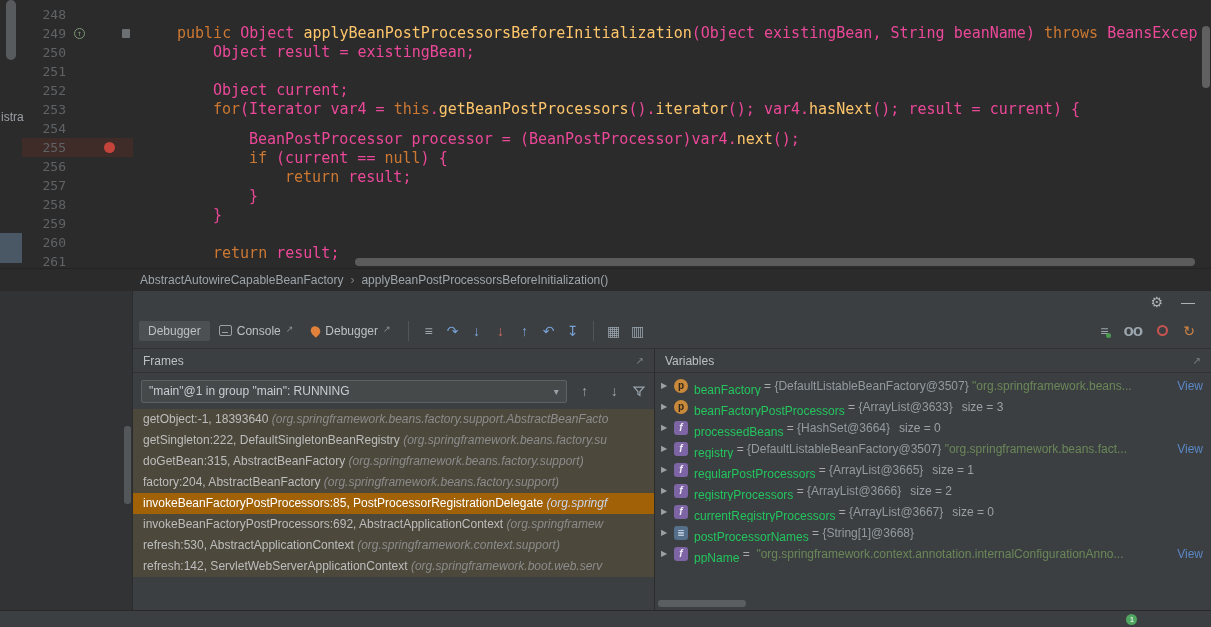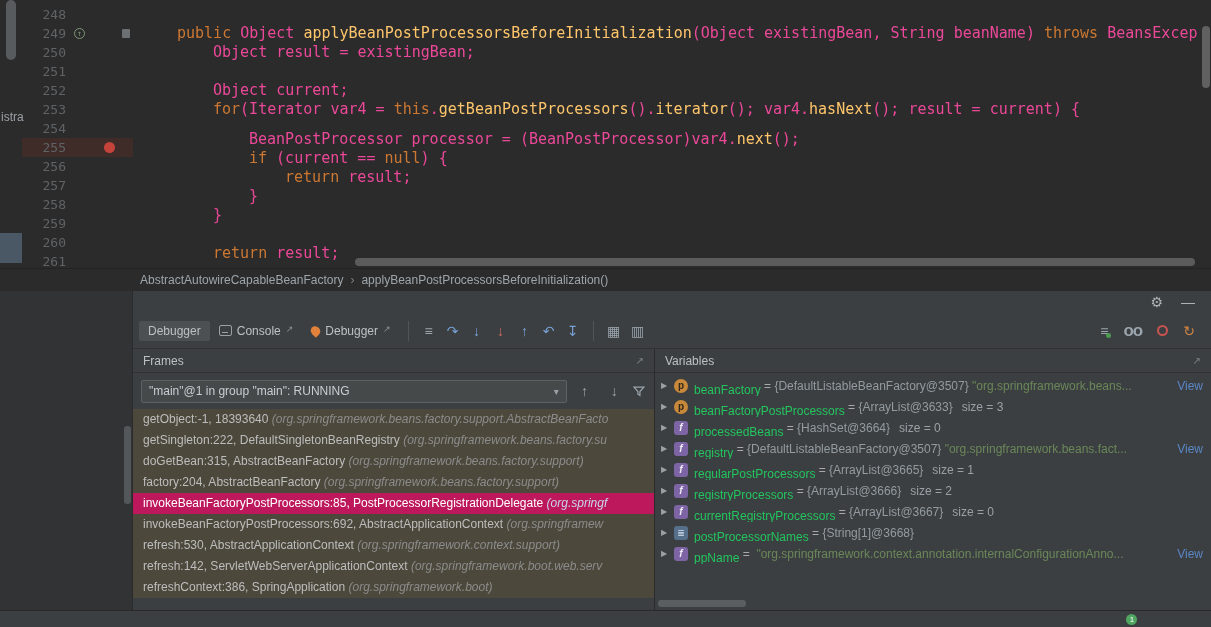--- a/index.html
+++ b/index.html
@@ -82,21 +82,21 @@
   .ph-ic { margin-left:auto; font-size:10px; color:#7d858c; }
 
   .thread-row { height:36px; flex:none; display:flex; align-items:center; gap:6px; padding:0 8px; }
   .thread-combo { width:430px; height:23px; border:1px solid #5e6163; border-radius:2px; background:#45494a;
                   display:flex; align-items:center; padding:0 7px; color:#c8cdd2; font-size:12px; }
   .combo-arrow { margin-left:auto; color:#9aa0a6; font-size:10px; }
 
   .frames-list { flex:1; overflow:hidden; font-size:12px; }
   .frame-row { height:21px; line-height:21px; padding:0 10px; white-space:nowrap; overflow:hidden; color:#bdbdbd; }
   .frame-row.lib { background:#4d483c; }
-  .frame-row.sel { background:#be185d; color:#ffffff; }
+  .frame-row.sel { background:#a16207; color:#ffffff; }
   .fpkg { color:#8c8c8c; font-style:italic; }
   .frame-row.sel .fpkg { color:#c9d6ee; }
 
   .vars-list { flex:1; overflow:hidden; font-size:12px; padding-top:2px; }
   .var-row { height:21px; display:flex; align-items:center; padding:0 6px; white-space:nowrap;
              overflow:hidden; position:relative; }
   .vexp { color:#9da0a3; font-size:8px; width:13px; flex:none; }
   .vicon { width:14px; height:14px; flex:none; margin-right:6px; display:flex; align-items:center;
            justify-content:center; font-size:10px; font-weight:bold; border-radius:50%; }
   .vicon.p { background:#c9893b; color:#33291a; }
@@ -240,21 +240,20 @@
           </div>
           <div class="frames-list">
               <div class="frame-row lib"><span class="fmethod">getObject:-1, 18393640</span><span class="fpkg"> (org.springframework.beans.factory.support.AbstractBeanFacto</span></div>
               <div class="frame-row lib"><span class="fmethod">getSingleton:222, DefaultSingletonBeanRegistry</span><span class="fpkg"> (org.springframework.beans.factory.su</span></div>
               <div class="frame-row lib"><span class="fmethod">doGetBean:315, AbstractBeanFactory</span><span class="fpkg"> (org.springframework.beans.factory.support)</span></div>
               <div class="frame-row lib"><span class="fmethod">factory:204, AbstractBeanFactory</span><span class="fpkg"> (org.springframework.beans.factory.support)</span></div>
               <div class="frame-row sel"><span class="fmethod">invokeBeanFactoryPostProcessors:85, PostProcessorRegistrationDelegate</span><span class="fpkg"> (org.springf</span></div>
               <div class="frame-row lib"><span class="fmethod">invokeBeanFactoryPostProcessors:692, AbstractApplicationContext</span><span class="fpkg"> (org.springframew</span></div>
               <div class="frame-row lib"><span class="fmethod">refresh:530, AbstractApplicationContext</span><span class="fpkg"> (org.springframework.context.support)</span></div>
               <div class="frame-row lib"><span class="fmethod">refresh:142, ServletWebServerApplicationContext</span><span class="fpkg"> (org.springframework.boot.web.serv</span></div>
-              <div class="frame-row lib"><span class="fmethod">refreshContext:386, SpringApplication</span><span class="fpkg"> (org.springframework.boot)</span></div>
             </div>
         </div>
 
         <div class="variables-panel">
           <div class="panel-header">
             <span>Variables</span>
             <span class="ph-ic">↗</span>
           </div>
           <div class="vars-list">
               <div class="var-row">

